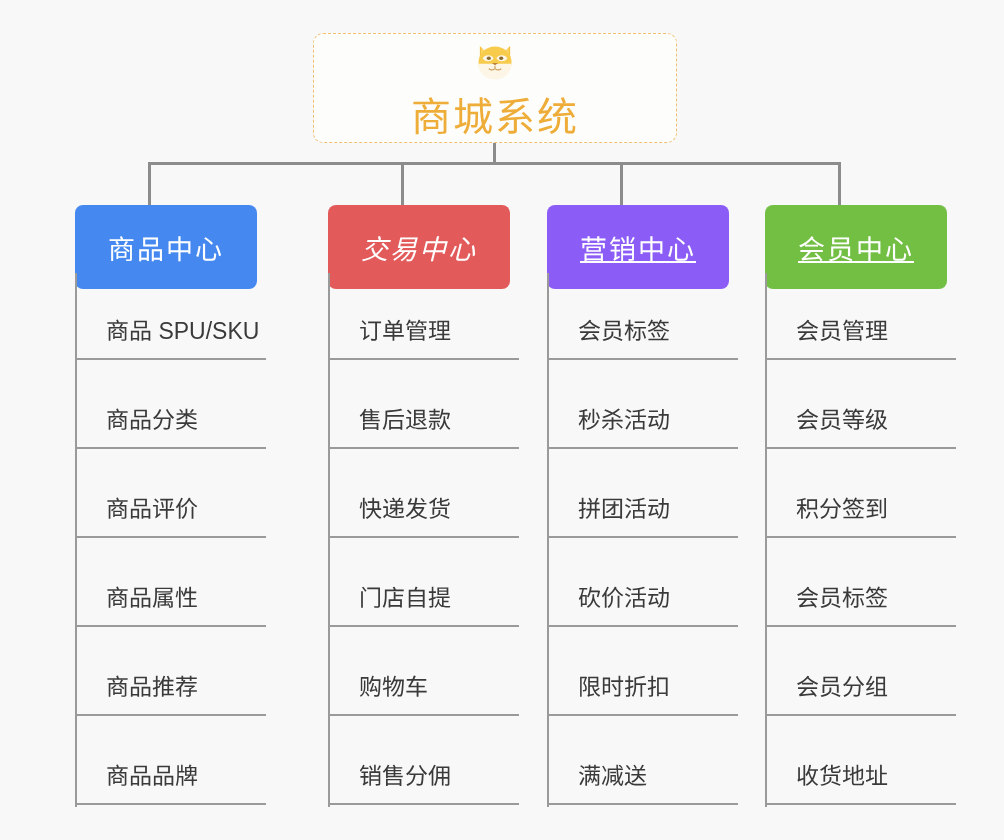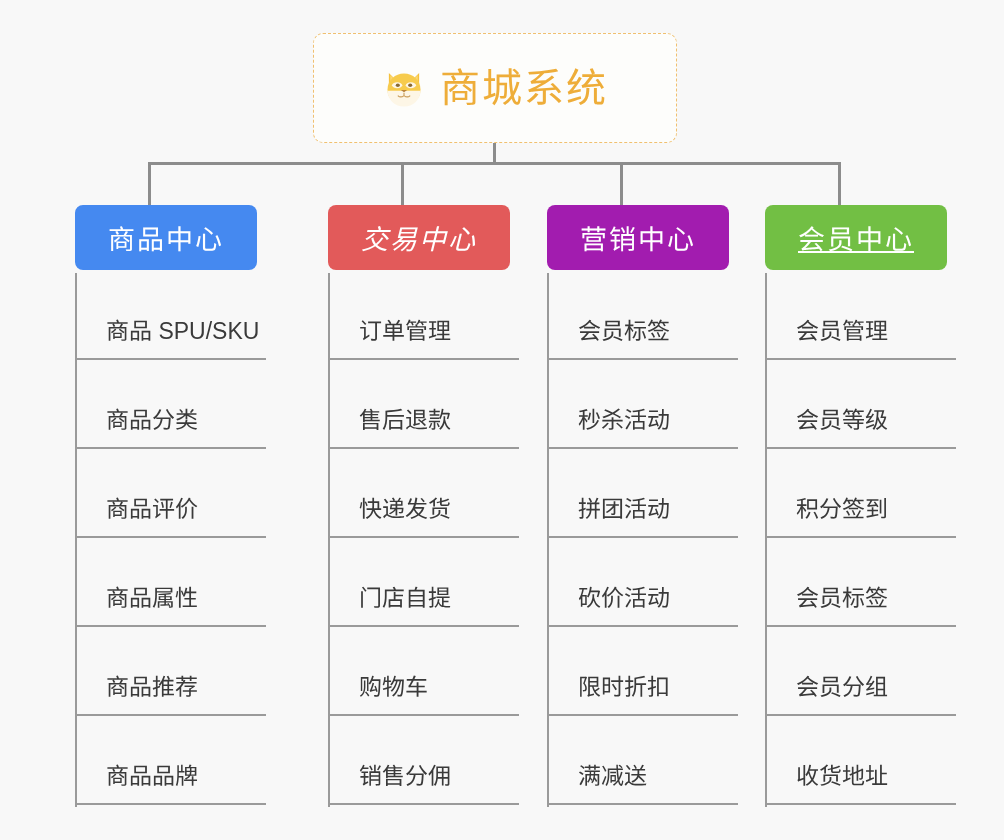--- a/index.html
+++ b/index.html
@@ -31,20 +31,21 @@
     width: 364px;
     height: 110px;
     box-sizing: border-box;
     background: #fdfdfb;
     border: 1.5px dashed #f0c070;
     border-radius: 10px;
     display: flex;
     align-items: center;
     justify-content: center;
     gap: 14px;
+    flex-direction: column;
   }
   .root-emoji {
     font-size: 42px;
     line-height: 1;
     display: block;
   }
   .root-emoji svg { display: block; }
   .root-title {
     font-size: 40px;
     color: #eead39;
@@ -86,21 +87,21 @@
     top: 0px;
     width: 3px;
     height: 43px;
     background: #8c8c8c;
   }
   .branch-header {
     position: absolute;
     top: 43px;
     left: -73px;
     width: 182px;
-    height: 65px;
+    height: 84px;
     box-sizing: border-box;
     border-radius: 8px;
     display: flex;
     align-items: center;
     justify-content: center;
     color: #ffffff;
     font-size: 27px;
     letter-spacing: 2px;
     white-space: nowrap;
   }
@@ -225,21 +226,21 @@
           <span class="leaf-label">购物车</span>
         </div>
         <div class="leaf">
           <span class="leaf-label">销售分佣</span>
         </div>
       </div>
   </div>
 
   <div class="branch b2">
     <div class="branch-drop"></div>
-    <div class="branch-header" style="background: #a21caf;">
+    <div class="branch-header" style="background: #8b5cf6; text-decoration: underline;">
       <span>营销中心</span>
     </div>
     <div class="leaf-list">
         <div class="leaf">
           <span class="leaf-label">会员标签</span>
         </div>
         <div class="leaf">
           <span class="leaf-label">秒杀活动</span>
         </div>
         <div class="leaf">

